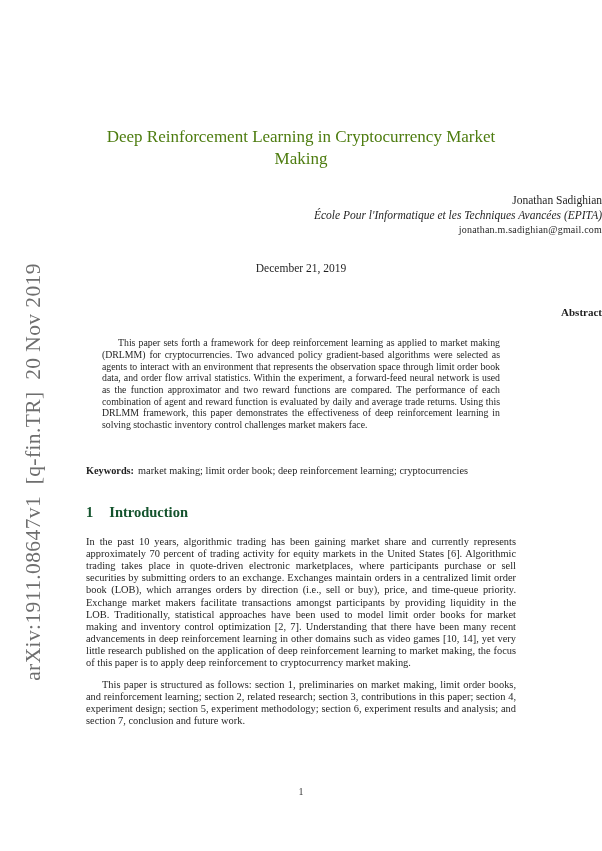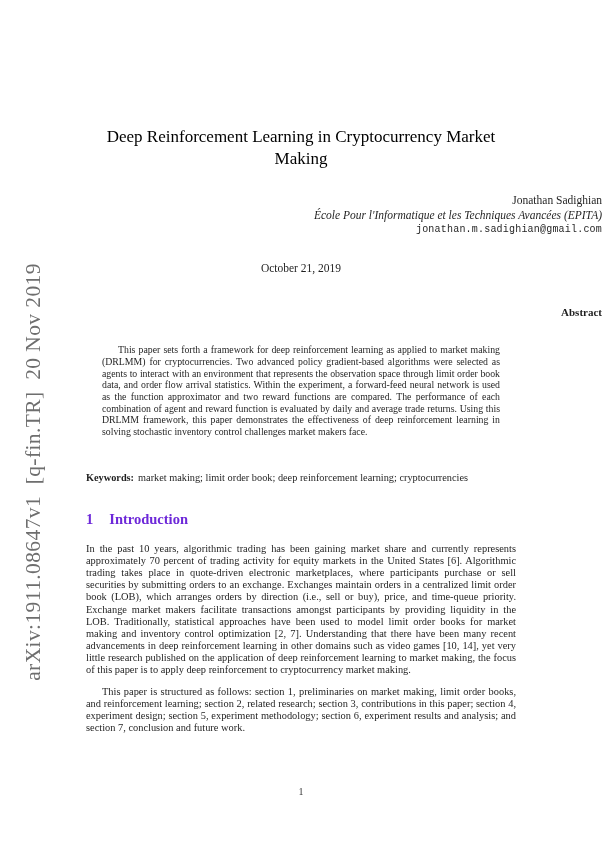--- a/index.html
+++ b/index.html
@@ -31,74 +31,74 @@
     white-space: pre;
     letter-spacing: 0.4px;
   }
   .title {
     margin: 0 auto;
     padding-top: 126px;
     max-width: 430px;
     text-align: center;
     font-size: 17px;
     line-height: 1.32;
-    color: #000000;
+    color: #4d7c0f;
   }
   .author-block {
     margin-top: 22px;
     text-align: right;
     line-height: 1.32;
   }
   .author-name {
     font-size: 11.5px;
   }
   .affiliation {
     font-size: 11.5px;
     font-style: italic;
     margin-left: 41px;
   }
   .email {
-    font-family: Liberation Mono, monospace;
+    font-family: Liberation Serif, serif;
     font-size: 10px;
     letter-spacing: 0.2px;
   }
   .date {
     margin-top: 26px;
     text-align: center;
     font-size: 11.5px;
   }
   .abstract-heading {
     margin-top: 32px;
     text-align: right;
     font-weight: bold;
     font-size: 11px;
   }
   .abstract-body {
     width: 398px;
-    margin: 26px auto 0 auto;
+    margin: 19px auto 0 auto;
     font-size: 9.8px;
     line-height: 1.19;
     text-align: justify;
     text-indent: 16px;
   }
   .keywords {
     width: 430px;
     margin: 34px auto 0 auto;
     font-size: 10.3px;
   }
   .keywords .kw-label {
     font-weight: bold;
     margin-right: 4px;
   }
   .section-heading {
     width: 430px;
     margin: 28px auto 0 auto;
     font-weight: bold;
     font-size: 14.5px;
-    color: #6d28d9;
+    color: #14532d;
   }
   .section-heading .sec-number {
     margin-right: 16px;
   }
   .body-par {
     width: 430px;
     margin: 15px auto 0 auto;
     font-size: 10.4px;
     line-height: 1.17;
     text-align: justify;
@@ -125,21 +125,21 @@
   <div class="watermark">arXiv:1911.08647v1  [q-fin.TR]  20 Nov 2019</div>
 
   <h1 class="title" style="font-weight: normal;">Deep Reinforcement Learning in Cryptocurrency Market Making</h1>
 
   <div class="author-block">
     <div class="author-name">Jonathan Sadighian</div>
     <div class="affiliation">École Pour l'Informatique et les Techniques Avancées (EPITA)</div>
     <div class="email">jonathan.m.sadighian@gmail.com</div>
   </div>
 
-  <div class="date">October 21, 2019</div>
+  <div class="date">December 21, 2019</div>
 
   <div class="abstract-heading">Abstract</div>
 
   <p class="abstract-body">This paper sets forth a framework for deep reinforcement learning as applied to market making (DRLMM) for cryptocurrencies. Two advanced policy gradient-based algorithms were selected as agents to interact with an environment that represents the observation space through limit order book data, and order flow arrival statistics. Within the experiment, a forward-feed neural network is used as the function approximator and two reward functions are compared. The performance of each combination of agent and reward function is evaluated by daily and average trade returns. Using this DRLMM framework, this paper demonstrates the effectiveness of deep reinforcement learning in solving stochastic inventory control challenges market makers face.</p>
 
   <div class="keywords">
     <span class="kw-label">Keywords:</span><span>market making; limit order book; deep reinforcement learning; cryptocurrencies</span>
   </div>
 
   <div class="section-heading">

